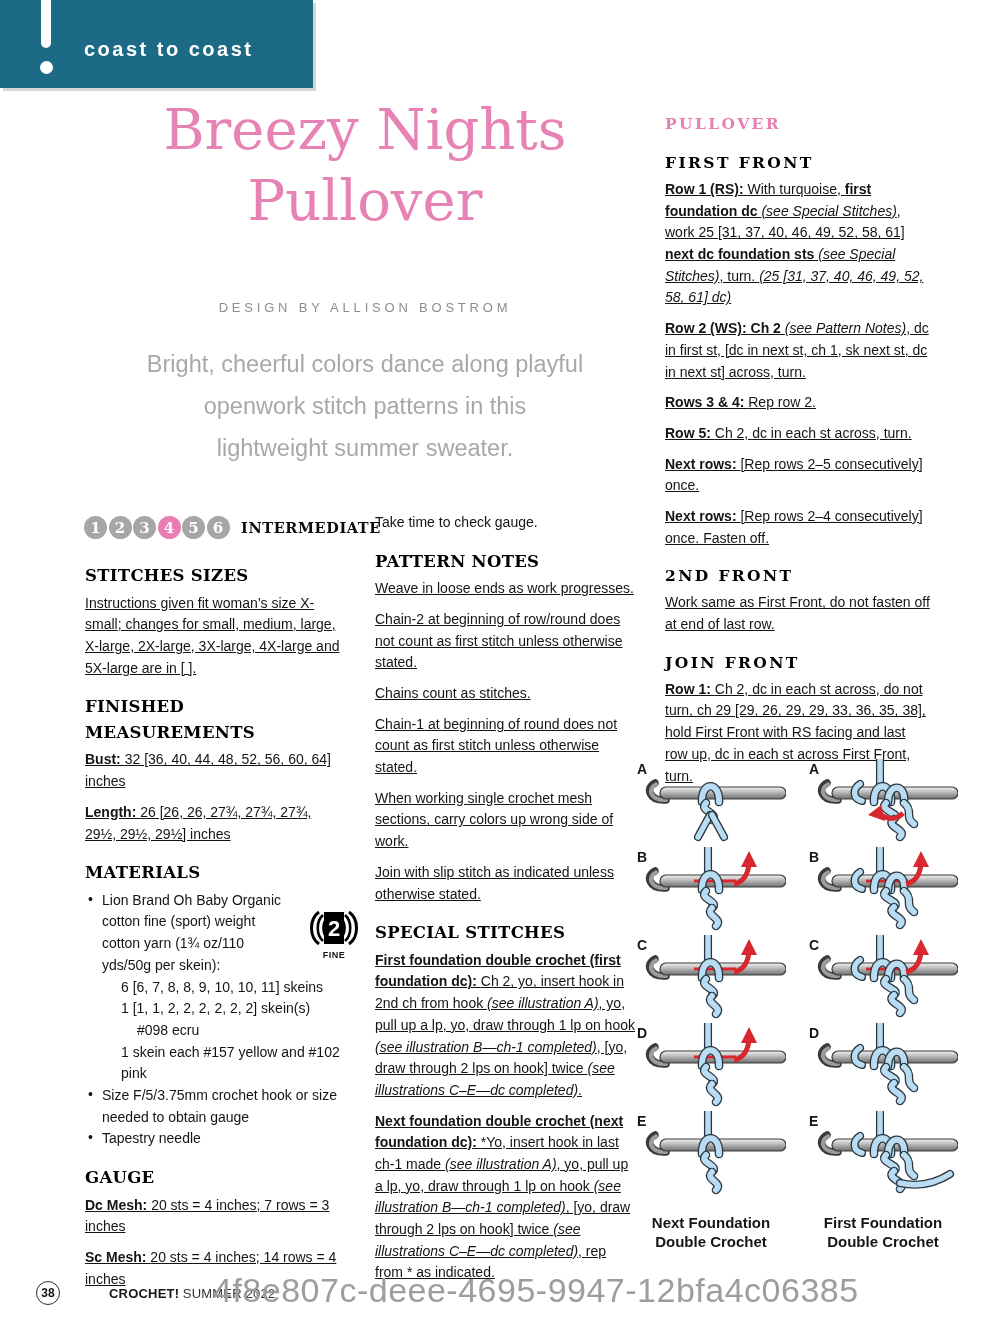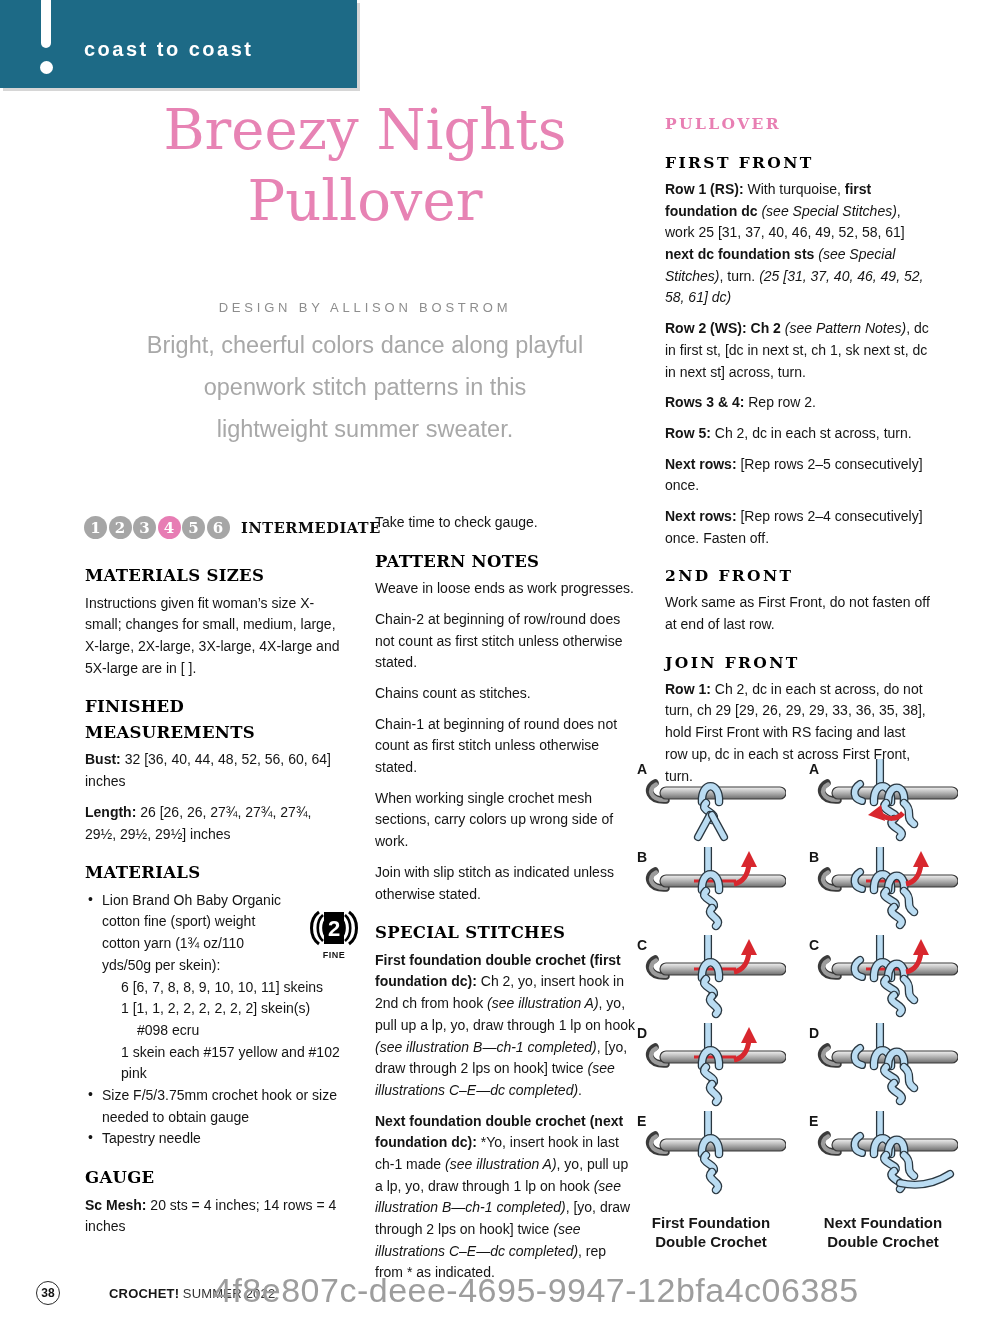--- a/index.html
+++ b/index.html
@@ -1,33 +1,33 @@
 <!DOCTYPE html>
 <html><head>
 <meta charset="utf-8">
 <style>
   html,body { margin:0; padding:0; background:#e9e9e9; }
   .page { position:relative; width:999px; height:1342px; background:#ffffff; margin:0 auto;
           font-family:"Liberation Sans",sans-serif; color:#161616; overflow:hidden; }
 
   
   .banner { position:absolute; left:0; top:0; width:313px; height:88px; background:#1d6a86;
-            box-shadow:3px 3px 0 rgba(0,0,0,.16);padding-left:44px; }
+            box-shadow:3px 3px 0 rgba(0,0,0,.16); }
   .excl-bar { position:absolute; left:41px; top:-4px; width:10px; height:52px; background:#fff; border-radius:5px; }
   .excl-dot { position:absolute; left:40px; top:61px; width:13px; height:13px; background:#fff; border-radius:50%; }
   .banner-label { position:absolute; left:84px; top:38px; color:#fff; font-weight:bold;
                   font-size:20px; letter-spacing:2.5px; }
 
   
   .title { position:absolute; left:25px; top:94px; width:680px; text-align:center;
            font-family:"DejaVu Serif",serif; font-weight:normal; color:#e783b4;
            font-size:56px; line-height:1.27; }
   .byline { position:absolute; left:25px; top:300px; width:680px; text-align:center;
             color:#8d8d8d; font-size:13px; letter-spacing:3.8px; }
-  .intro { position:absolute; left:145px; top:325px; width:440px; text-align:center;
+  .intro { position:absolute; left:145px; top:344px; width:440px; text-align:center;
            color:#a8a8a8; font-size:23.5px; line-height:1.78; }
 
   
   .skill { position:absolute; left:84px; top:516px; display:flex; align-items:center; }
   .skill-circle { width:23px; height:23px; border-radius:50%; background:#a6a6a6; color:#fff;
                   font-weight:bold; font-size:15px; display:flex; align-items:center;
                   justify-content:center; margin-right:1.5px; font-family:"DejaVu Serif",serif; }
   .skill-circle.active { background:#e77db4; }
   .skill-label { margin-left:10px; font-family:"DejaVu Serif",serif; font-weight:bold;
                  font-size:14.5px; letter-spacing:.6px; color:#0d0d0d; }
@@ -35,21 +35,21 @@
   
   .col { position:absolute; font-size:14px; line-height:1.55; color:#141414; }
   .col-left  { left:85px;  top:548px; width:265px; }
   .col-mid   { left:375px; top:512px; width:270px; }
   .col-right { left:665px; top:112px; width:274px; }
 
   .sec { font-family:"DejaVu Serif",serif; font-size:16.5px; letter-spacing:.3px;
          margin:15px 0 4px 0; color:#000; font-weight:bold; }
   .col-right .sec { letter-spacing:2.4px; font-size:15.5px; }
   .sec.pink { color:#e87fb3; margin-top:0; }
-  .para { margin:0 8px 9px 0; }
+  .para { margin:0 8px 9px 0;text-decoration:underline; }
   .check-note { margin:0 0 10px 0; }
 
   
   .mat-wrap { position:relative; }
   .mat-item { position:relative; padding-left:17px; }
   .mat-item.first { padding-right:54px; }
   .mat-item .bullet { position:absolute; left:3px; top:-1px; }
   .mat-item.ind2 { padding-left:36px; }
   .mat-item.ind3 { padding-left:52px; }
   .yarn-icon { position:absolute; right:-12px; top:20px; width:56px; text-align:center; }
@@ -110,21 +110,21 @@
         <span class="skill-circle">2</span>
         <span class="skill-circle">3</span>
         <span class="skill-circle active">4</span>
         <span class="skill-circle">5</span>
         <span class="skill-circle">6</span>
       </span>
     <span class="skill-label">INTERMEDIATE</span>
   </div>
 
   <div class="col col-left" id="col-left">
-      <h3 class="sec">MATERIALS SIZES</h3>
+      <h3 class="sec">STITCHES SIZES</h3>
       <p class="para"><span>Instructions given fit woman’s size X-small; changes for small, medium, large, X-large, 2X-large, 3X-large, 4X-large and 5X-large are in [ ].</span></p>
       <h3 class="sec">FINISHED MEASUREMENTS</h3>
       <p class="para"><span style="font-weight: bold;">Bust: </span><span>32 [36, 40, 44, 48, 52, 56, 60, 64] inches</span></p>
       <p class="para"><span style="font-weight: bold;">Length: </span><span>26 [26, 26, 27¾, 27¾, 27¾, 29½, 29½, 29½] inches</span></p>
       <h3 class="sec">MATERIALS</h3>
       <div class="mat-wrap">
         <div class="mat-item first"><span class="bullet">•</span><span>Lion Brand Oh Baby Organic cotton fine (sport) weight cotton yarn (1¾ oz/110 yds/50g per skein):</span></div>
         <div class="mat-item ind2"><span>6 [6, 7, 8, 8, 9, 10, 10, 11] skeins</span></div>
         <div class="mat-item ind2"><span>1 [1, 1, 2, 2, 2, 2, 2, 2] skein(s)</span></div>
         <div class="mat-item ind3"><span>#098 ecru</span></div>
@@ -136,20 +136,21 @@
             <path d="M17,5 C10,11 10,25 17,31" fill="none" stroke="#000" stroke-width="2.6"></path>
             <path d="M21,8 C16,13 16,23 21,28" fill="none" stroke="#000" stroke-width="2.2"></path>
             <path d="M43,2 C53,9 53,27 43,34" fill="none" stroke="#000" stroke-width="3"></path>
             <path d="M39,5 C46,11 46,25 39,31" fill="none" stroke="#000" stroke-width="2.6"></path>
             <path d="M35,8 C40,13 40,23 35,28" fill="none" stroke="#000" stroke-width="2.2"></path>
             <rect x="18" y="2" width="20" height="32" fill="#000"></rect>
             <text x="28" y="26" fill="#fff" font-size="22" font-weight="bold" text-anchor="middle" font-family="Liberation Sans,sans-serif">2</text>
           </svg><div class="fine">FINE</div></div>
       </div>
       <h3 class="sec">GAUGE</h3>
+      <p class="para"><span style="font-weight: bold;">Dc Mesh: </span><span>20 sts = 4 inches; 7 rows = 3 inches</span></p>
       <p class="para"><span style="font-weight: bold;">Sc Mesh: </span><span>20 sts = 4 inches; 14 rows = 4 inches</span></p>
     </div>
 
   <div class="col col-mid" id="col-mid">
     <p class="check-note">Take time to check gauge.</p>
   <h3 class="sec">PATTERN NOTES</h3>
       <p class="para"><span>Weave in loose ends as work progresses.</span></p>
       <p class="para"><span>Chain-2 at beginning of row/round does not count as first stitch unless otherwise stated.</span></p>
       <p class="para"><span>Chains count as stitches.</span></p>
       <p class="para"><span>Chain-1 at beginning of round does not count as first stitch unless otherwise stated.</span></p>
@@ -378,22 +379,22 @@
           <path d="M78,44 C70,52 94,54 86,60" fill="none" stroke="#2a3740" stroke-width="8.6" stroke-linecap="round"></path>
           <path d="M78,44 C70,52 94,54 86,60" fill="none" stroke="#badcf2" stroke-width="6" stroke-linecap="round"></path>
           <path d="M86,60 C76,68 100,70 92,78" fill="none" stroke="#2a3740" stroke-width="8.6" stroke-linecap="round"></path>
           <path d="M86,60 C76,68 100,70 92,78" fill="none" stroke="#badcf2" stroke-width="6" stroke-linecap="round"></path>
           <path d="M96,44 C106,52 96,58 106,65" fill="none" stroke="#2a3740" stroke-width="8.6" stroke-linecap="round"></path>
           <path d="M96,44 C106,52 96,58 106,65" fill="none" stroke="#badcf2" stroke-width="6" stroke-linecap="round"></path>
           <path d="M92,72 C110,76 128,72 142,63" fill="none" stroke="#2a3740" stroke-width="8.1" stroke-linecap="round"></path>
           <path d="M92,72 C110,76 128,72 142,63" fill="none" stroke="#badcf2" stroke-width="5.5" stroke-linecap="round"></path>
         </svg>
       </div>
+      <div class="illus-caption">Next Foundation Double Crochet</div>
       <div class="illus-caption">First Foundation Double Crochet</div>
-      <div class="illus-caption">Next Foundation Double Crochet</div>
     </div>
 
   <div class="page-badge">38</div>
   <div class="credit">
     <span class="mag">CROCHET!</span>
     <span class="issue">SUMMER 2022</span>
   </div>
   <div class="watermark">4f8e807c-deee-4695-9947-12bfa4c06385</div>
 
 </div>

